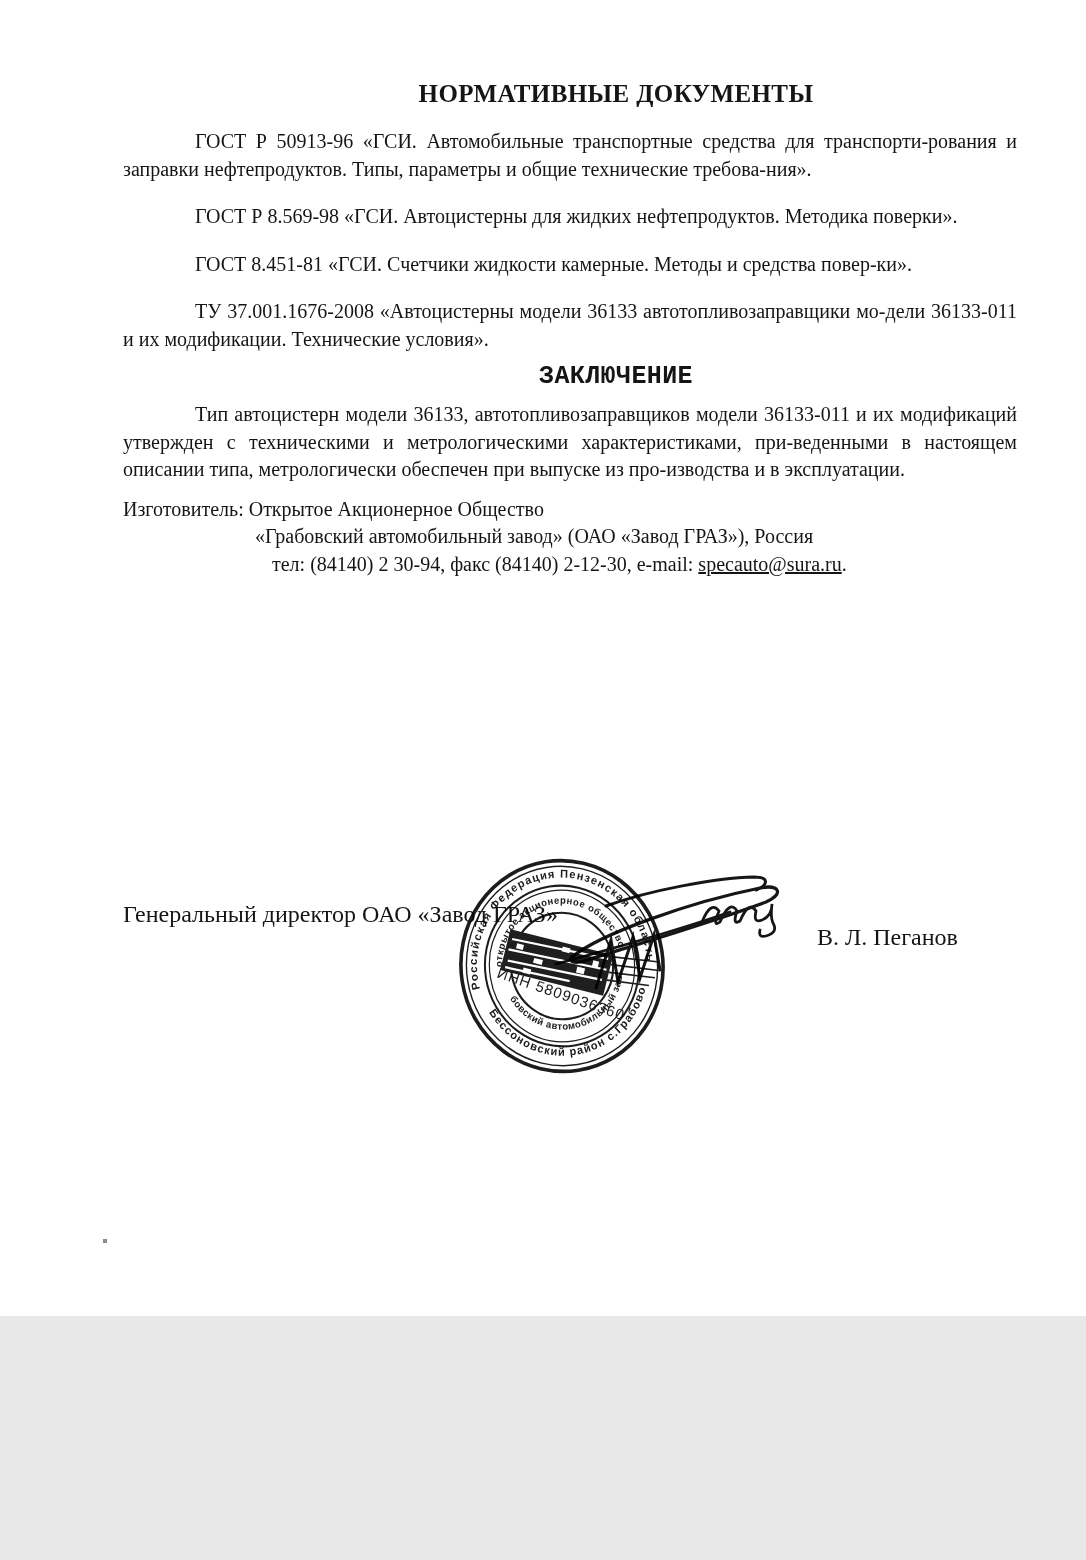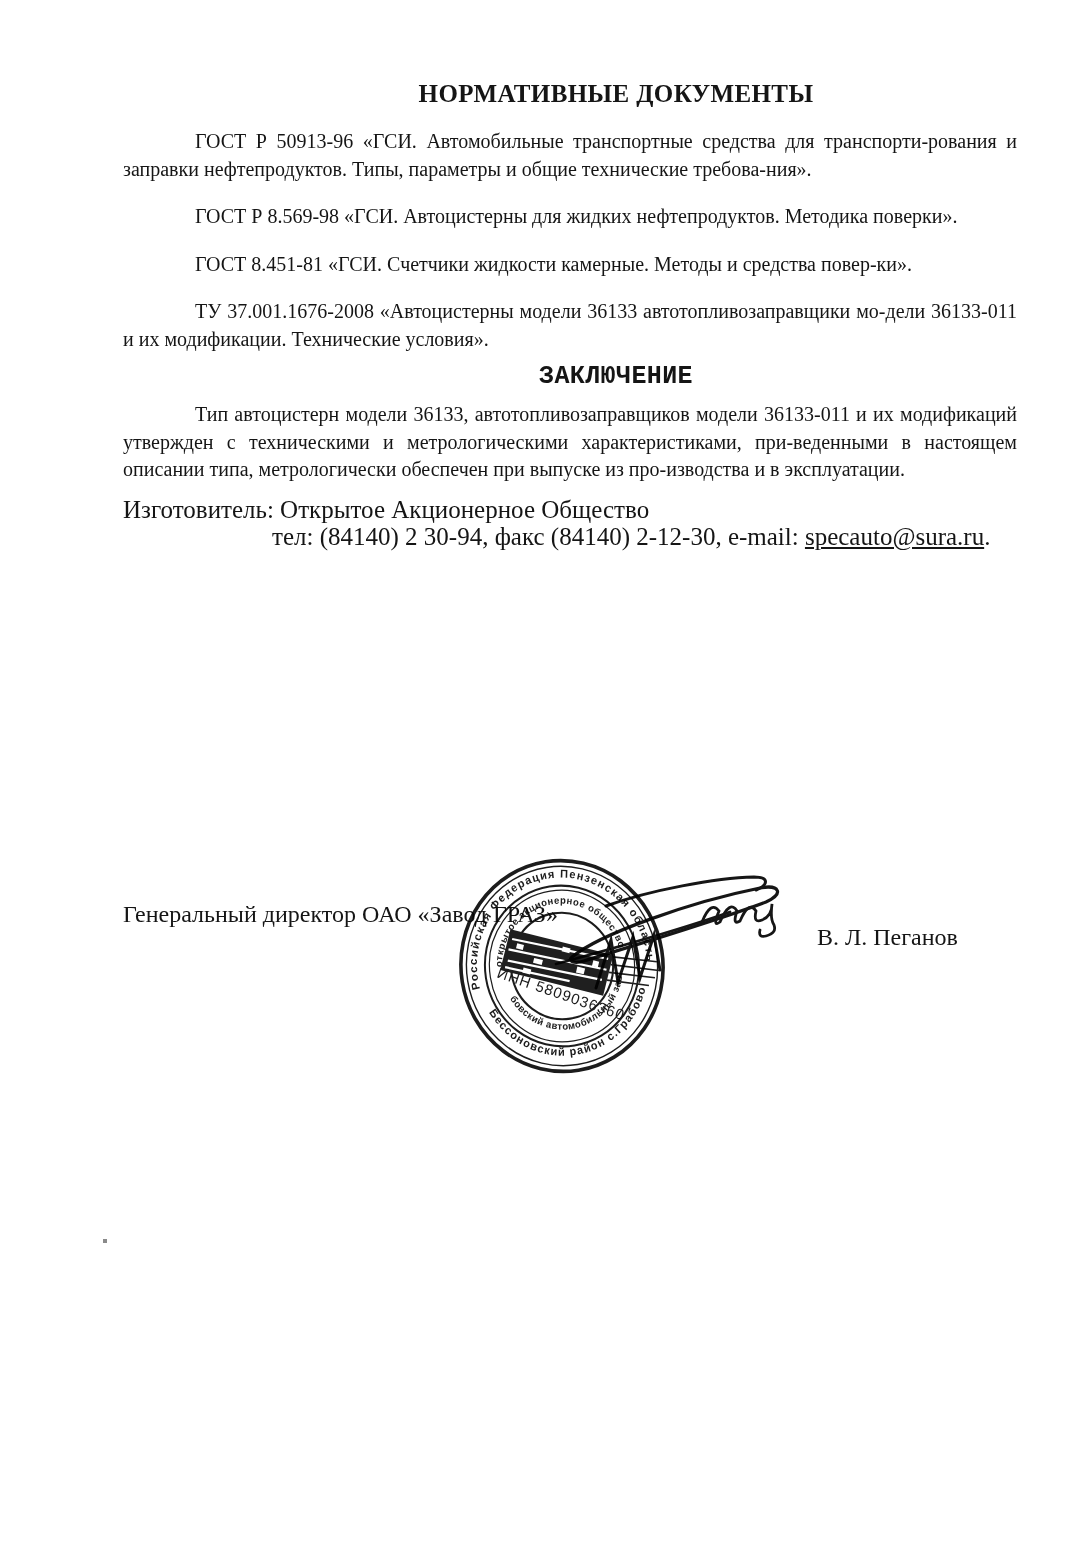--- a/index.html
+++ b/index.html
@@ -1,18 +1,18 @@
 <!DOCTYPE html>
 <html><head>
 <meta charset="utf-8">
 <style>
   html,body{margin:0;padding:0;background:#e8e8e8;}
   .page{
     position:relative;
-    width:1086px;height:1560px;
+    width:1086px;height:1316px;
     background:#ffffff;
     font-family:"Liberation Serif", serif;
     color:#151515;
     overflow:hidden;
     margin:0 auto;
   }
   .content{
     position:absolute;
     left:123px;top:0;
     width:894px;
@@ -32,21 +32,21 @@
     font-size:20px;
     line-height:27.5px;
     text-align:justify;
     text-indent:72px;
     margin:20px 0 0 0;
   }
   p.first-para{margin-top:18px;}
   p.after-heading{margin-top:8px;}
   .mfr{
     margin-top:12px;
-    font-size:25px;
+    font-size:20px;
     line-height:27.5px;
   }
   .mfr-line.ind1{padding-left:132px;}
   .mfr-line.ind2{padding-left:149px;}
   .email{text-decoration:underline;}
   .sig-row-title{
     position:absolute;
     left:123px;top:901px;
     font-size:24px;
   }
@@ -94,20 +94,21 @@
     <p class="body-para">ГОСТ Р 8.569-98 «ГСИ. Автоцистерны для жидких нефтепродуктов. Методика поверки».</p>
     <p class="body-para">ГОСТ 8.451-81 «ГСИ. Счетчики жидкости камерные. Методы и средства повер-ки».</p>
     <p class="body-para">ТУ 37.001.1676-2008 «Автоцистерны модели 36133 автотопливозаправщики мо-дели 36133-011 и их модификации. Технические условия».</p>
 
     <h2 class="doc-heading">ЗАКЛЮЧЕНИЕ</h2>
 
     <p class="body-para after-heading">Тип автоцистерн модели 36133, автотопливозаправщиков модели 36133-011 и их модификаций утвержден с техническими и метрологическими характеристиками, при-веденными в настоящем описании типа, метрологически обеспечен при выпуске из про-изводства и в эксплуатации.</p>
 
     <div class="mfr">
       <div class="mfr-line">Изготовитель: Открытое Акционерное Общество</div>
+      <div class="mfr-line ind1">«Грабовский автомобильный завод» (ОАО «Завод ГРАЗ»), Россия</div>
       <div class="mfr-line ind2"><span>тел: (84140) 2 30-94, факс (84140) 2-12-30, e-mail: </span><span class="email">specauto@sura.ru</span><span>.</span></div>
     </div>
   </div>
 
   <div class="sig-row-title">Генеральный директор ОАО «Завод ГРАЗ»</div>
   <div class="sig-row-name">В. Л. Пеганов</div>
 
   <svg class="stamp-svg" width="240" height="252" viewBox="0 0 240 252" aria-hidden="true">
     <defs>
       <path id="arcOuterTop" d="M 33.3 130.4 A 85 85 0 1 1 202.7 130.4"></path>

